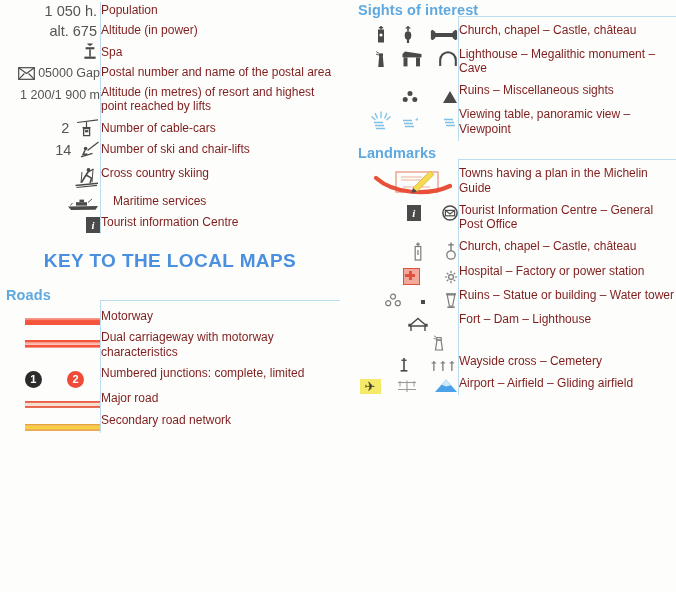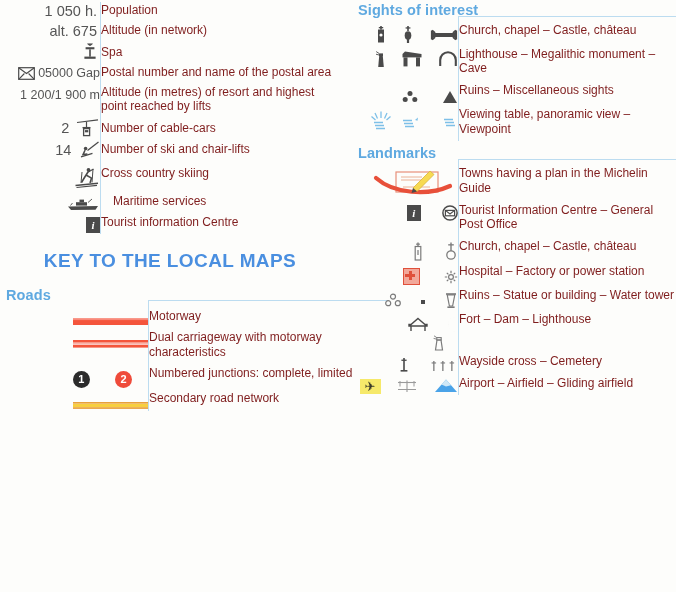--- a/index.html
+++ b/index.html
@@ -172,21 +172,21 @@
           <td class="sym-cell" style="width:100px;padding-top:2px;">
             <span class="num">1 050 h.</span>
           </td>
           <td class="txt-cell" style="padding-top:1px;padding-bottom:3px;">Population</td>
         </tr>
 
         <tr>
           <td class="sym-cell" style="padding-top:3px;">
             <span class="num">alt. 675</span>
           </td>
-          <td class="txt-cell" style="padding-top:2px;padding-bottom:3px;">Altitude (in network)</td>
+          <td class="txt-cell" style="padding-top:2px;padding-bottom:3px;">Altitude (in power)</td>
         </tr>
 
         <tr>
           <td class="sym-cell" style="padding-top:2px;">
             <span class="glyph dk">
               <svg width="20" height="19" viewBox="0 0 20 19">
                 <path d="M10 2.5 L7.6 0.5 M10 2.5 L10 0 M10 2.5 L12.4 0.5" stroke="#4a4a4a" stroke-width="1.1" fill="none"></path>
                 <rect x="5.6" y="4.2" width="8.8" height="2.1" fill="#4a4a4a"></rect>
                 <rect x="9.2" y="6.3" width="1.6" height="7.4" fill="#4a4a4a"></rect>
                 <rect x="4.4" y="13.6" width="11.2" height="2.2" fill="#4a4a4a"></rect>
@@ -286,21 +286,21 @@
           </td>
           <td class="txt-cell" style="padding-top:3px;padding-bottom:4px;">Tourist information Centre</td>
         </tr>
       </tbody>
     </table>
 
     <div class="big-head" style="margin-top:16px;">KEY TO THE LOCAL MAPS</div>
 
     <div class="section-head" style="margin-top:15px;margin-left:6px;">Roads</div>
 
-    <table class="legend" style="margin-top:-3px;margin-left:48px;">
+    <table class="legend" style="margin-top:-3px;">
       <tbody>
         <tr>
           <td class="sym-cell" style="width:100px;padding-top:14px;">
             <span class="glyph">
               <svg class="road" width="75" height="10" viewBox="0 0 75 10">
                 <rect x="0" y="1.5" width="75" height="6.5" fill="#f4553c"></rect>
                 <rect x="0" y="1.5" width="75" height="1.6" fill="#f9897a"></rect>
               </svg>
             </span>
           </td>
@@ -318,20 +318,32 @@
           </td>
           <td class="txt-cell" style="padding-top:2px;padding-bottom:4px;">Dual carriageway with motorway characteristics</td>
         </tr>
         <tr>
           <td class="sym-cell junc-row" style="padding-top:7px;padding-right:16px;">
             <span class="junc junc-black">1</span>
             <span style="display:inline-block;width:18px;"></span>
             <span class="junc junc-red">2</span>
           </td>
           <td class="txt-cell" style="padding-top:2px;padding-bottom:4px;">Numbered junctions: complete, limited</td>
+        </tr>
+        <tr>
+          <td class="sym-cell" style="padding-top:9px;">
+            <span class="glyph">
+              <svg class="road" width="75" height="11" viewBox="0 0 75 11">
+                <rect x="0" y="2.0" width="75" height="1.9" fill="#e8604a"></rect>
+                <rect x="0" y="4.2" width="75" height="2.6" fill="#f6dcc8"></rect>
+                <rect x="0" y="7.0" width="75" height="1.9" fill="#e8604a"></rect>
+              </svg>
+            </span>
+          </td>
+          <td class="txt-cell" style="padding-top:3px;padding-bottom:4px;">Major road</td>
         </tr>
         <tr>
           <td class="sym-cell" style="padding-top:10px;">
             <span class="glyph">
               <svg class="road" width="75" height="11" viewBox="0 0 75 11">
                 <rect x="0" y="2.0" width="75" height="1.7" fill="#e8a03a"></rect>
                 <rect x="0" y="3.9" width="75" height="3.2" fill="#f7cf3f"></rect>
                 <rect x="0" y="7.2" width="75" height="1.7" fill="#e8a03a"></rect>
               </svg>
             </span>

